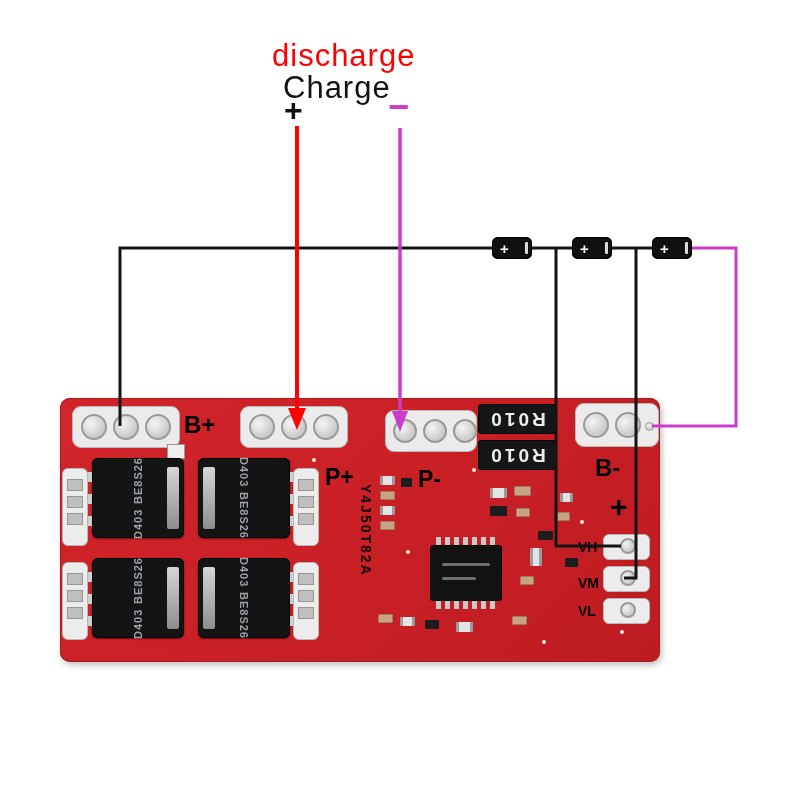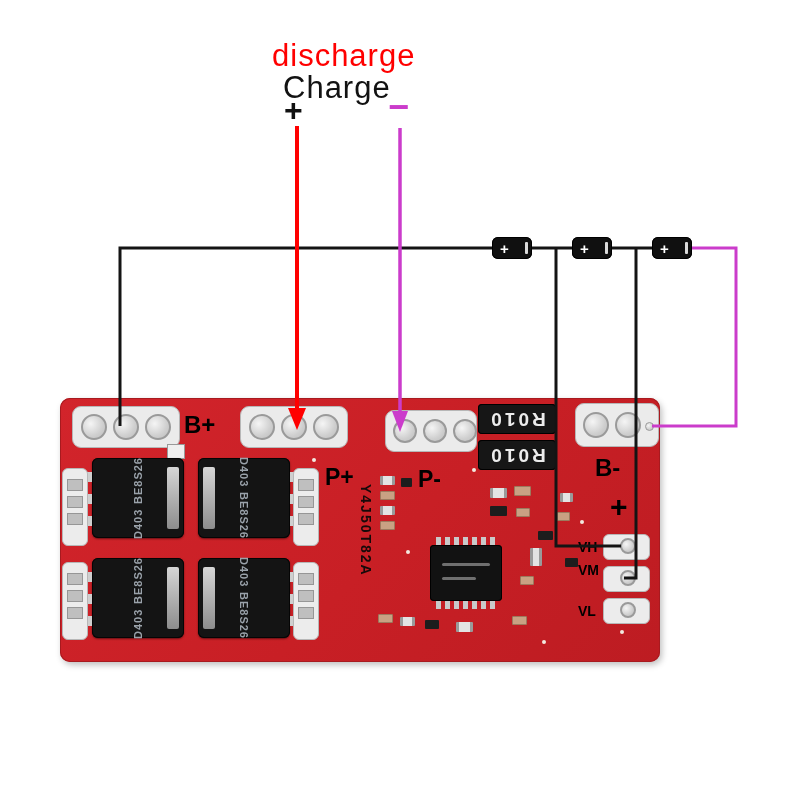--- a/index.html
+++ b/index.html
@@ -199,21 +199,21 @@
       <div class="icmark" style="top:18px;"></div>
       <div class="icmark" style="top:32px;width:34px;"></div>
     </div>
 
     <div class="model">Y4J50T82A</div>
 
     <div class="tlabel" style="top:141px;">VH</div>
     <div class="tpad" style="top:136px;">
       <div class="hole" style="width:16px;height:16px;left:16px;top:3px;"></div>
     </div>
-    <div class="tlabel" style="top:164px;">VM</div>
+    <div class="tlabel" style="top:177px;">VM</div>
     <div class="tpad" style="top:168px;">
       <div class="hole" style="width:16px;height:16px;left:16px;top:3px;"></div>
     </div>
     <div class="tlabel" style="top:205px;">VL</div>
     <div class="tpad" style="top:200px;">
       <div class="hole" style="width:16px;height:16px;left:16px;top:3px;"></div>
     </div>
 
     <div class="smd smd-r" style="left:320px;top:78px;width:15px;height:9px;"></div>
     <div class="smd smd-c" style="left:320px;top:93px;width:15px;height:9px;"></div>

